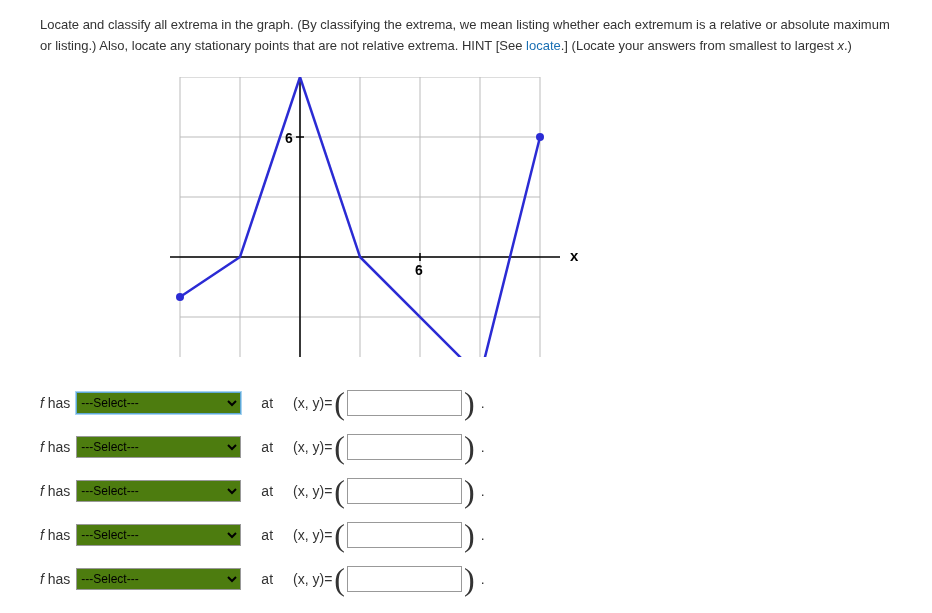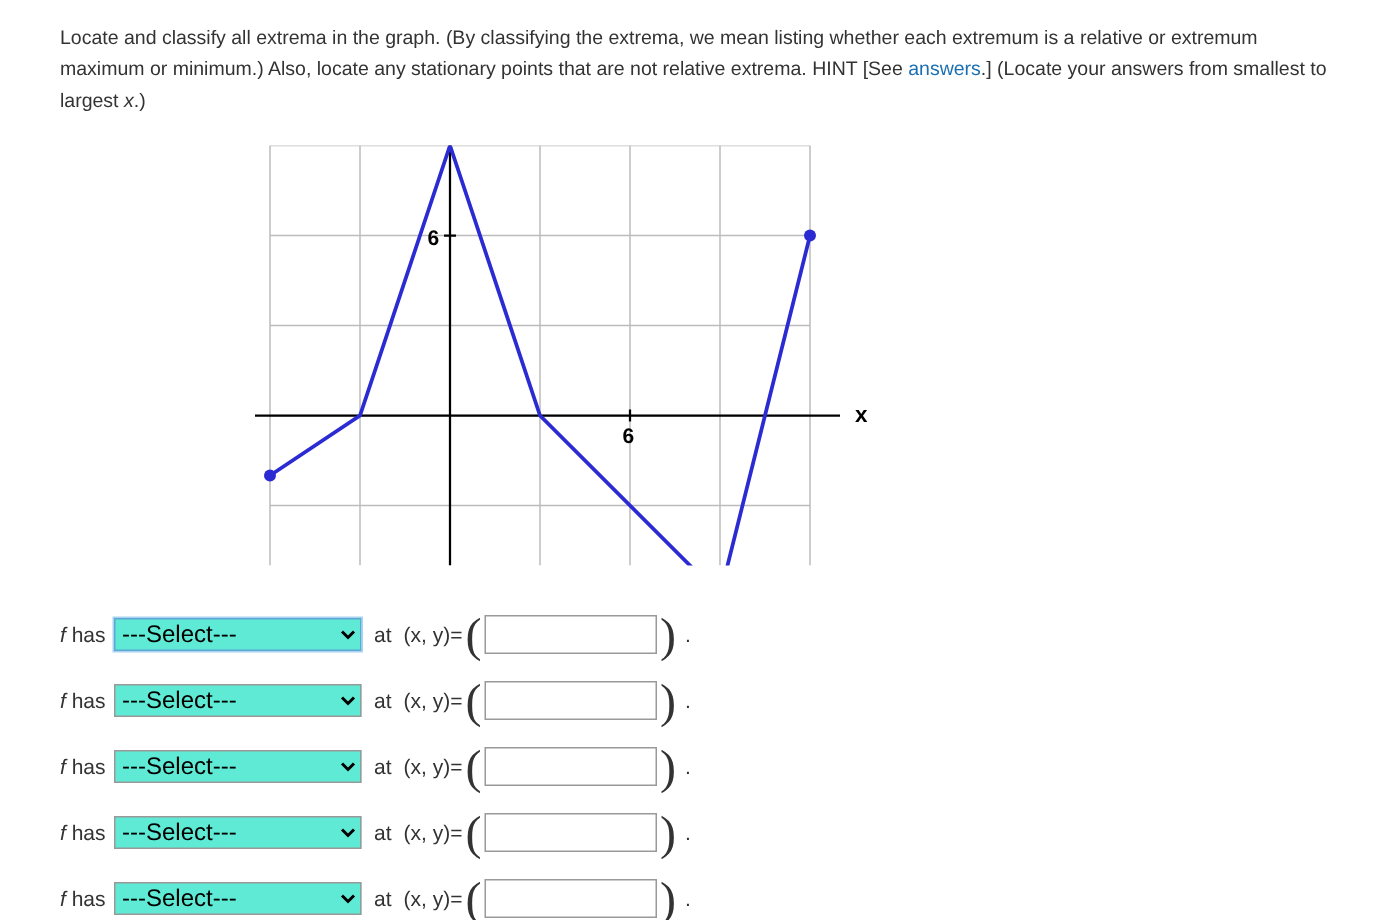--- a/index.html
+++ b/index.html
@@ -30,30 +30,30 @@
   .f-has {
     font-style: italic;
     margin-right: 6px;
   }
   .f-has .f {
     font-style: italic;
   }
   select {
     width: 165px;
     height: 22px;
-    font-size: 16px;
+    font-size: 12px;
     border: 1px solid #999;
-    background: #5eead4;
+    background: #4d7c0f;
   }
   select.focused {
     border: 1px solid #5fa8d6;
     outline: 1px solid #a8d4f0;
   }
   .at-text {
-    margin: 0 8px;
+    margin: 0 20px;
   }
   .xy {
   }
   .paren {
     font-family: Georgia, 'Times New Roman', serif;
     font-size: 32px;
     line-height: 20px;
     vertical-align: middle;
     margin: 0 2px;
   }
@@ -65,21 +65,21 @@
     padding: 0 4px;
   }
   .period {
     margin-left: 4px;
   }
 </style>
 </head>
 <body>
 
 <div class="question-text">
-  <span>Locate and classify all extrema in the graph. (By classifying the extrema, we mean listing whether each extremum is a relative or extremum maximum or minimum.) Also, locate any stationary points that are not relative extrema. HINT [See </span><span class="figure-link">answers</span><span>.] (Locate your answers from smallest to largest </span><i>x</i><span>.)</span>
+  <span>Locate and classify all extrema in the graph. (By classifying the extrema, we mean listing whether each extremum is a relative or absolute maximum or listing.) Also, locate any stationary points that are not relative extrema. HINT [See </span><span class="figure-link">locate</span><span>.] (Locate your answers from smallest to largest </span><i>x</i><span>.)</span>
 </div>
 
 <div class="graph-container">
   <svg width="420" height="280" viewBox="0 0 420 280">
 
     <g stroke="#bbb" stroke-width="1">
 
       <line x1="20" y1="0" x2="20" y2="280"></line>
       <line x1="80" y1="0" x2="80" y2="280"></line>
       <line x1="140" y1="0" x2="140" y2="280"></line>

